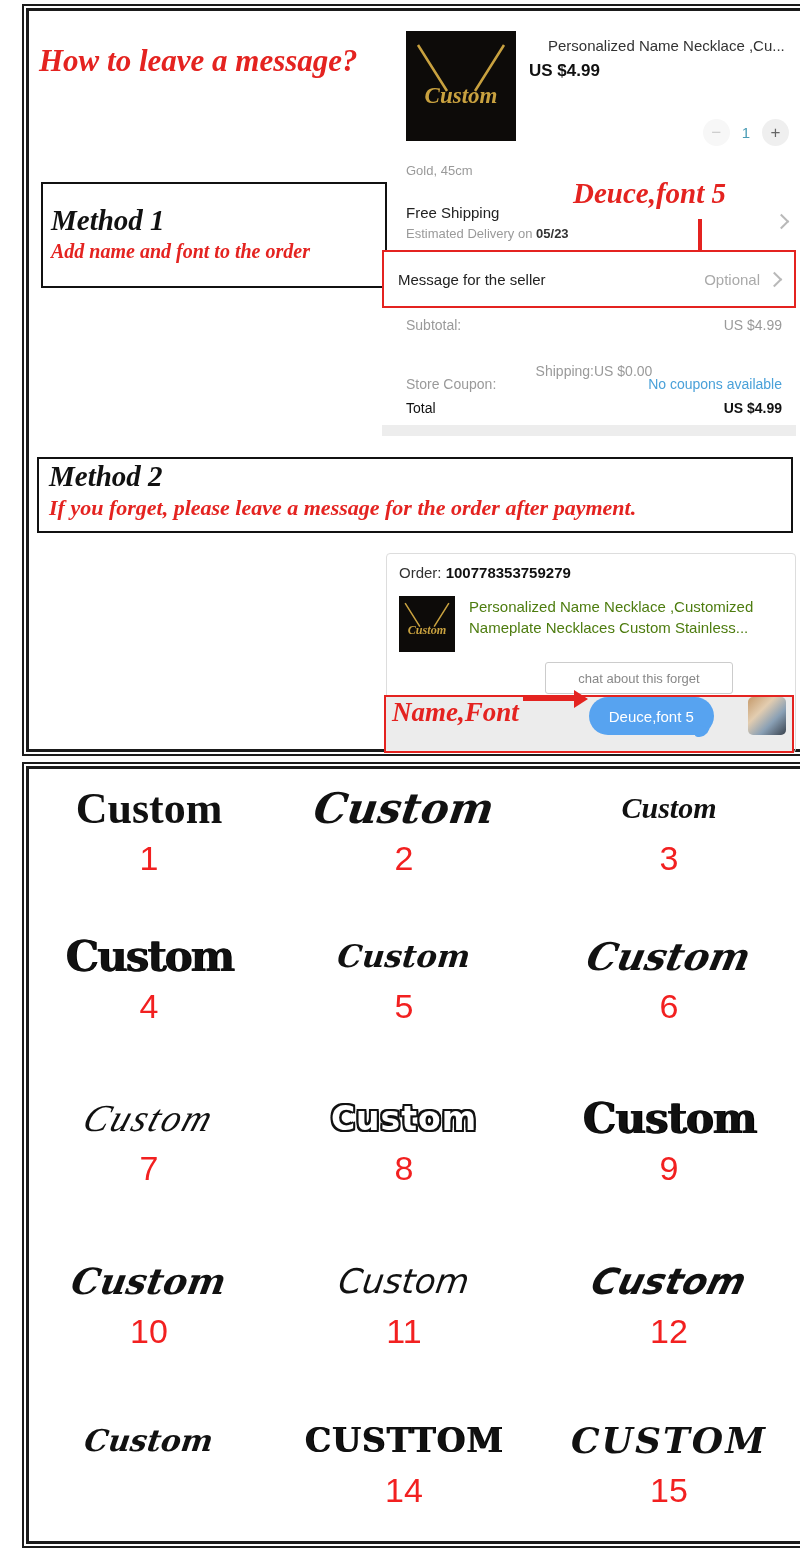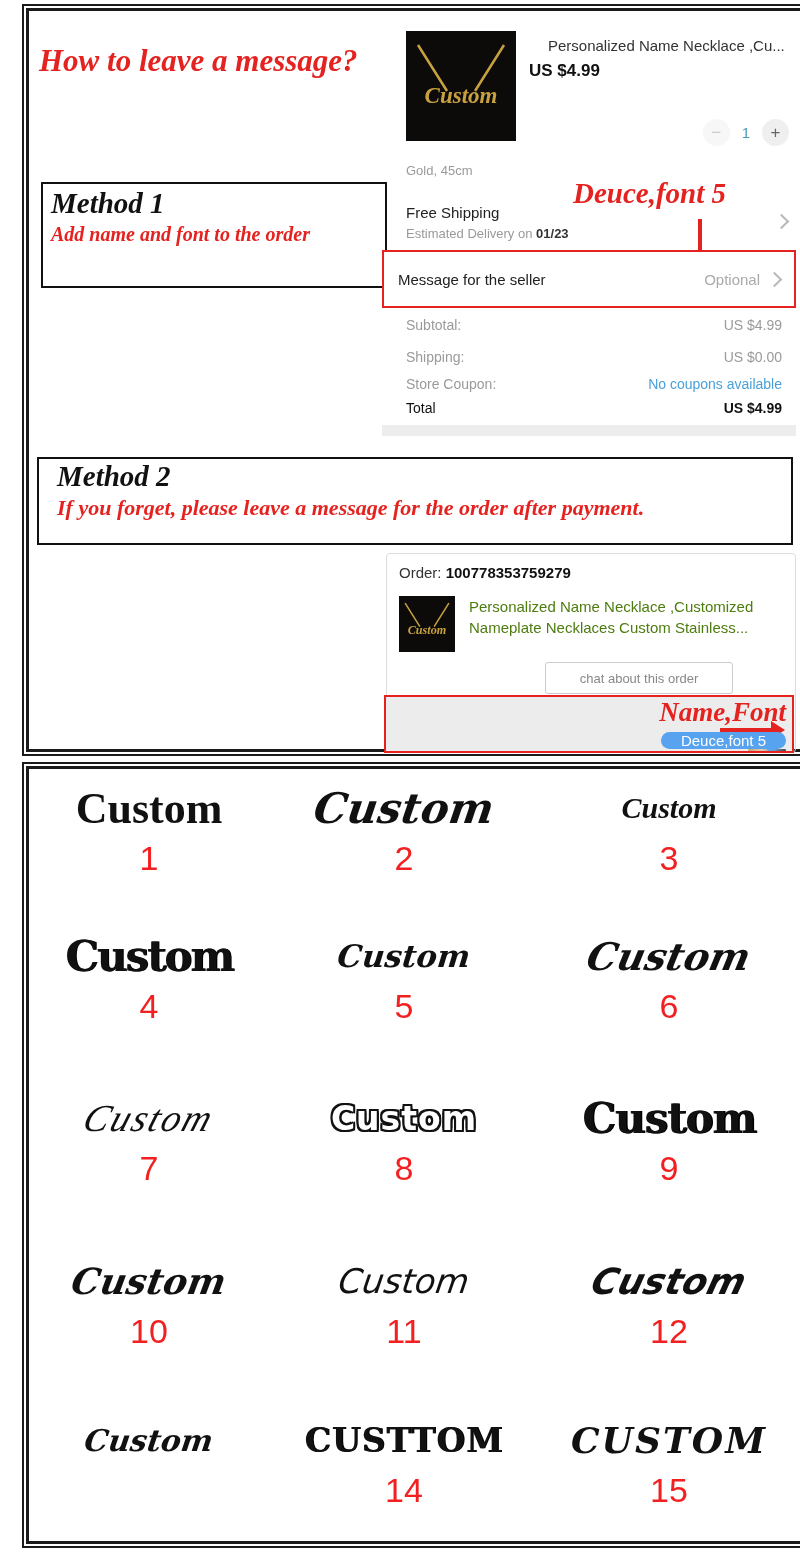--- a/index.html
+++ b/index.html
@@ -23,21 +23,21 @@
   .prod-price{left:500px;top:50px;font-size:17px;font-weight:700;color:#111;}
   .stepper{right:14px;top:108px;display:flex;align-items:center;gap:12px;}
   .step-btn{width:27px;height:27px;border-radius:50%;display:flex;align-items:center;
             justify-content:center;font-size:17px;cursor:pointer;}
   .minus{color:#ccc;background:#f7f7f7;}
   .plus{color:#666;background:#efefef;}
   .qty{color:#4a9cb5;font-size:15px;}
   .variant{left:377px;top:152px;font-size:13px;color:#9a9a9a;}
 
   .m1box{left:12px;top:171px;width:346px;height:106px;border:2px solid #111;
-         padding:2px 8px;box-sizing:border-box;}
+         padding:19px 8px;box-sizing:border-box;}
   .m-title{font-size:29px;color:#111;line-height:1.2;}
   .m-red{font-size:20px;color:#e42320;line-height:1.3;}
 
   .deuce{left:544px;top:166px;font-size:29px;color:#e42320;white-space:nowrap;}
   .down-arrow{left:662px;top:208px;display:flex;flex-direction:column;align-items:center;}
   .down-arrow .shaft{width:4px;height:48px;background:#e42320;}
   .down-arrow .head{width:0;height:0;border-left:9px solid transparent;
         border-right:9px solid transparent;border-top:13px solid #e42320;}
 
   .ship-title{left:377px;top:193px;font-size:15px;color:#222;}
@@ -49,45 +49,45 @@
 
   .msg-row{left:353px;top:239px;width:414px;height:58px;border:2px solid #e42320;
         display:flex;align-items:center;justify-content:space-between;
         padding:0 14px;box-sizing:border-box;background:#fff;cursor:pointer;}
   .msg-label{font-size:15px;color:#222;}
   .msg-right{display:flex;align-items:center;gap:9px;}
   .optional{font-size:15px;color:#aaa;}
 
   .sum{left:377px;width:376px;height:23px;display:flex;justify-content:space-between;
        font-size:14px;color:#9a9a9a;}
-  .sum.r1{top:306px;} .sum.r2{top:338px;} .sum.r3{top:365px;} .sum.r4{top:389px;}
+  .sum.r1{top:306px;} .sum.r2{top:352px;justify-content:center;} .sum.r3{top:365px;} .sum.r4{top:389px;}
   .sum .link{color:#4aa1d9;cursor:pointer;}
   .sum.total{color:#111;}
   .sum.total .val{font-weight:700;}
 
   .graybar{left:353px;top:414px;width:414px;height:11px;background:#ededed;}
 
-  .m2box{left:8px;top:446px;width:756px;height:88px;border:2px solid #111;
-         padding:0 18px;box-sizing:border-box;}
+  .m2box{left:8px;top:446px;width:756px;height:76px;border:2px solid #111;
+         padding:0 10px;box-sizing:border-box;}
   .m2box .m-red{font-size:22px;}
 
   .ordercard{left:357px;top:542px;width:410px;height:200px;border:1px solid #ddd;
         border-radius:4px;box-sizing:border-box;padding:10px 12px;}
   .order-line{font-size:15px;color:#333;}
   .order-line b{color:#111;}
   .thumb{position:absolute;left:12px;top:42px;width:56px;height:56px;}
   .otitle{position:absolute;left:82px;top:42px;width:316px;font-size:15px;
         color:#4d7c0f;line-height:1.4;}
   .chat-btn{position:absolute;left:158px;top:108px;width:186px;height:30px;
         border:1px solid #ccc;border-radius:3px;color:#888;font-size:13px;
         display:flex;align-items:center;justify-content:center;background:#fff;cursor:pointer;}
 
   .chatstrip{left:355px;top:684px;width:410px;height:58px;background:#ececec;
         border:2px solid #e42320;box-sizing:border-box;display:flex;
-        align-items:flex-end;padding:0 6px;flex-direction:column;}
+        align-items:flex-start;padding:0 6px;}
   .namefont{font-size:27px;color:#e42320;white-space:nowrap;}
   .rarrow{flex:none;width:52px;height:4px;background:#e42320;position:relative;margin:0 14px 0 4px;}
   .rarrow::after{content:"";position:absolute;right:-13px;top:-7px;width:0;height:0;
         border-left:14px solid #e42320;border-top:9px solid transparent;
         border-bottom:9px solid transparent;}
   .bubble{height:38px;border-radius:19px;background:#57a3f0;color:#fff;font-size:15px;
         display:flex;align-items:center;padding:0 20px;position:relative;}
   .bubble::after{content:"";position:absolute;right:6px;bottom:-3px;width:12px;height:12px;
         background:#57a3f0;border-radius:0 0 12px 2px;transform:rotate(18deg);}
   .avatar{width:38px;height:38px;border-radius:5px;margin-left:auto;
@@ -151,21 +151,21 @@
       </div>
 
       <div class="abs deuce annot">Deuce,font 5</div>
       <div class="abs down-arrow">
         <i class="shaft"></i>
           <i class="head"></i>
       </div>
 
       <div class="abs ship-title">Free Shipping</div>
       <div class="abs ship-sub">
-        <span>Estimated Delivery on </span><b>01/23</b>
+        <span>Estimated Delivery on </span><b>05/23</b>
       </div>
       <span class="abs chev chev-ship"></span>
 
       <div class="abs msg-row">
         <span class="msg-label">Message for the seller</span>
         <span class="msg-right">
           <span class="optional">Optional</span>
           <span class="chev"></span>
         </span>
       </div>
@@ -201,21 +201,21 @@
         </div>
         <svg class="thumb" viewBox="0 0 110 110">
           <rect width="110" height="110" fill="#0d0b09"></rect>
           <path d="M12 14 L41 60 M98 14 L69 60" stroke="#c8a13f" stroke-width="3" fill="none"></path>
           <text x="55" y="74" fill="#c8a13f" font-size="24" font-style="italic" font-weight="bold" font-family="Liberation Serif, serif" text-anchor="middle">Custom</text>
         </svg>
         <div class="otitle">
           <div>Personalized Name Necklace ,Customized</div>
           <div>Nameplate Necklaces Custom Stainless...</div>
         </div>
-        <div class="chat-btn">chat about this order</div>
+        <div class="chat-btn">chat about this forget</div>
       </div>
 
       <div class="abs chatstrip">
         <span class="namefont annot">Name,Font</span>
         <span class="rarrow"></span>
         <span class="bubble">Deuce,font 5</span>
         <span class="avatar"></span>
       </div>
 
     </div>

